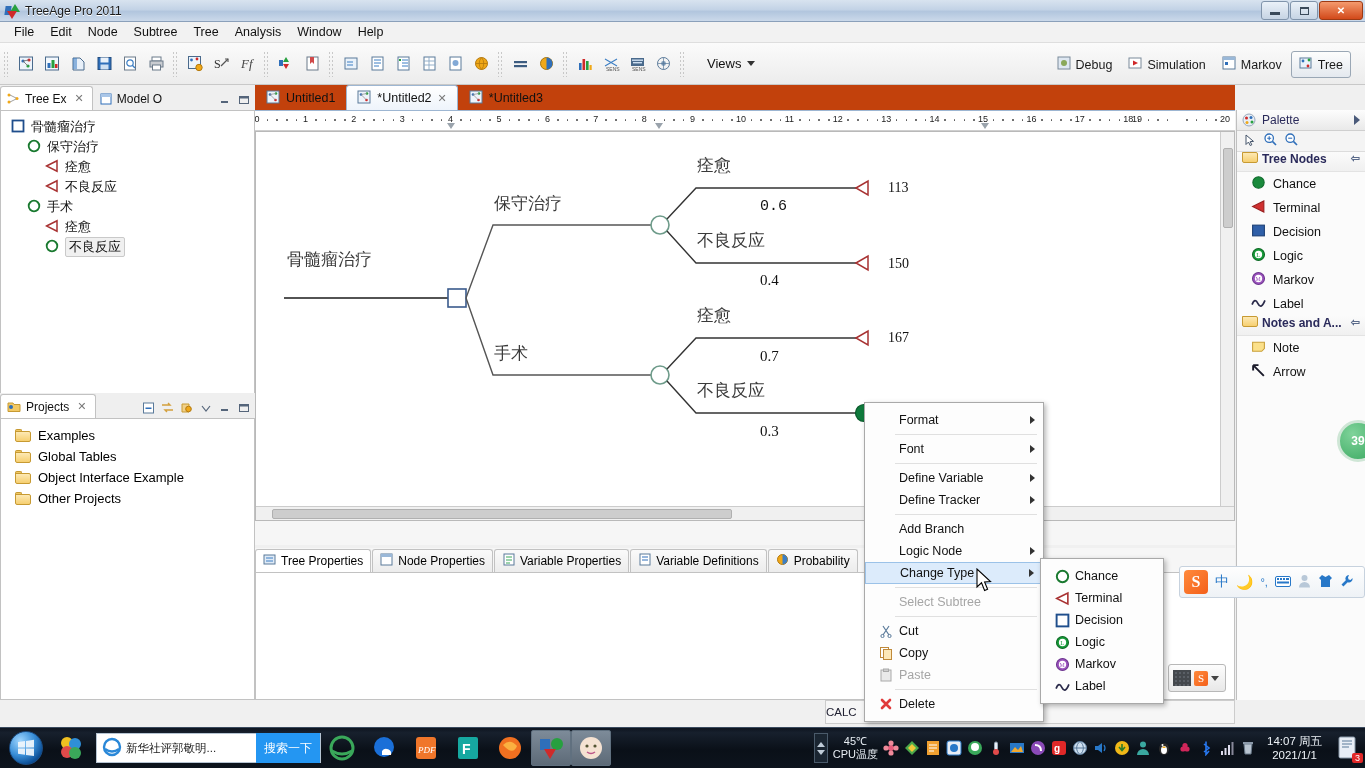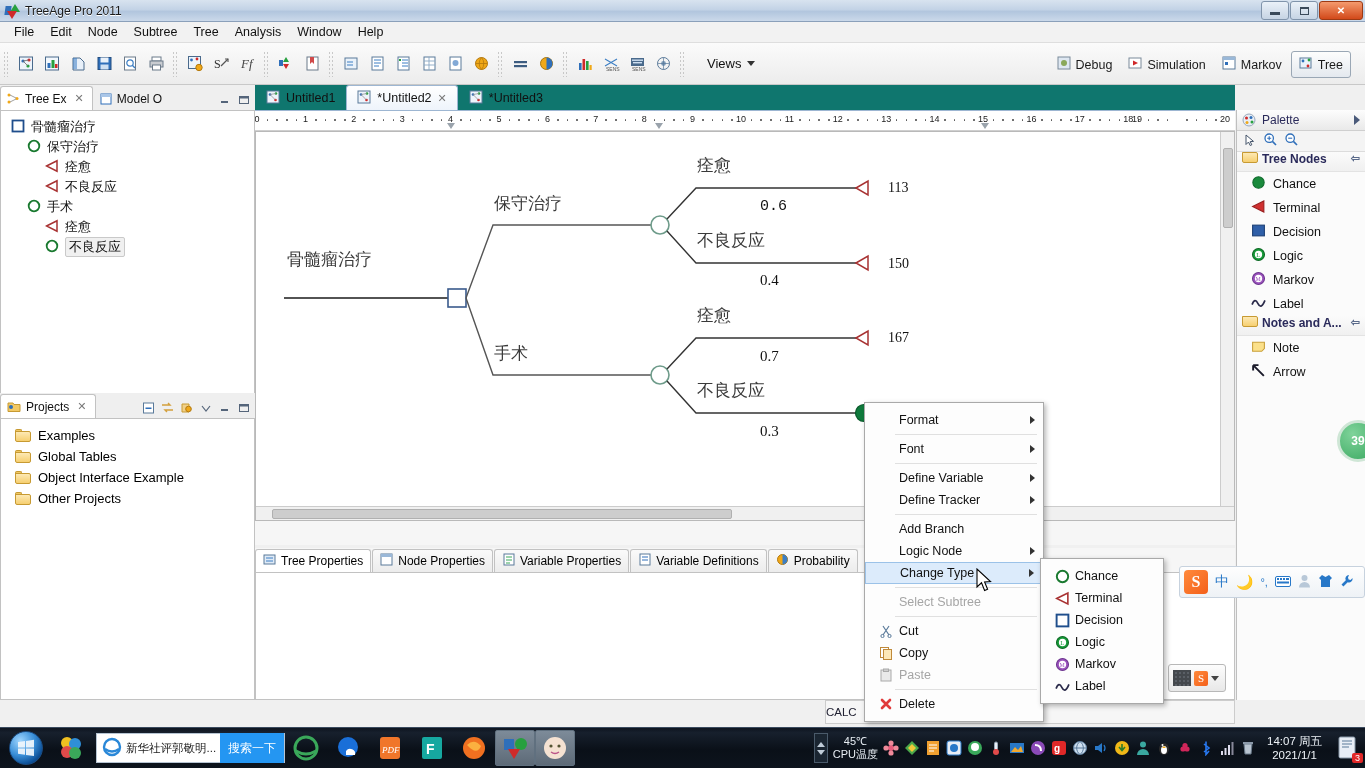--- a/index.html
+++ b/index.html
@@ -78,21 +78,21 @@
   .ind1{ padding-left:16px;} .ind2{ padding-left:34px;}
 
   .projpanel{ position:absolute; left:0; top:393px; width:255px; height:307px; }
   .folder{ display:flex;align-items:center;gap:7px; height:21px; font-size:13px; padding-left:14px;}
   .fold-ic{ width:16px;height:13px; position:relative;}
   .fold-ic .body{ position:absolute;left:0;bottom:0;width:16px;height:11px;background:linear-gradient(to bottom,#fde9b4,#f6cf70);border:1px solid #c79a32;border-radius:0 2px 2px 2px;}
   .fold-ic .tab{ position:absolute;left:0;top:0;width:7px;height:4px;background:#f2c964;border:1px solid #c79a32;border-bottom:none;border-radius:2px 2px 0 0;}
 
   
   .editor{ position:absolute; left:255px; top:85px; width:980px; height:460px; background:#f6f6f6;}
-  .etabs{ height:26px; display:flex; align-items:flex-end; background:#0f766e; border-bottom:1px solid #9db6d2;}
+  .etabs{ height:26px; display:flex; align-items:flex-end; background:#c2410c; border-bottom:1px solid #9db6d2;}
   .etab{ display:flex;align-items:center;gap:6px;padding:4px 10px;height:25px;font-size:12.5px;color:#111;
       border:1px solid transparent;border-bottom:none;}
   .etab.active{ background:linear-gradient(to bottom,#ffffff,#eef4fb); border-color:#9db6d2; border-radius:3px 3px 0 0;justify-content:flex-end;}
   .etab .xm{ color:#7a7a7a; font-size:11px;}
 
   .ruler{ height:20px; background:#fff; border-bottom:1px solid #cfcfcf; position:relative; overflow:hidden;
      font-size:9.5px; color:#333;}
   .ruler .tickwrap{ position:absolute; left:0; top:0; height:20px; width:100%; }
   .rk{ position:absolute; top:3px; font-size:9px; color:#222; transform:translateX(-50%); }
   .rdot{ position:absolute; top:8px; width:1.5px; height:1.5px; background:#555; border-radius:50%;}
@@ -175,21 +175,21 @@
      background:linear-gradient(to bottom,#0e1520 0%, #17202d 12%, #0a1018 55%, #0d141d 100%);
      border-top:1px solid #3a4a5e; display:flex; align-items:center;}
   .startorb{ width:48px;height:38px; margin-left:2px; display:flex;align-items:center;justify-content:center;}
   .orb{ width:34px;height:34px;border-radius:50%;
      background:radial-gradient(circle at 32% 28%, #9fd6ff 0%, #3a8fd8 45%, #0c4f96 75%, #06264d 100%);
      border:1px solid #1b4c82; position:relative;}
   .tbicon{ width:42px;height:38px; display:flex;align-items:center;justify-content:center;}
   .tbicon.box{ border:1px solid #60707f; background:linear-gradient(to bottom,#7d8b99,#5d6a77); border-radius:2px; width:40px;height:36px;}
   .iesearch{ display:flex; align-items:center; height:30px; margin-left:4px; background:#fff; border:1px solid #b6c4d2;}
   .iesearch .txt{ font-size:11.5px; color:#222; padding:0 4px; max-width:150px; overflow:hidden; white-space:nowrap;}
-  .iesearch .gobtn{ background:#2496f2; color:#fff; font-size:12px; padding:0 8px; height:30px; display:flex;align-items:center;}
+  .iesearch .gobtn{ background:#2496f2; color:#fff; font-size:12px; padding:0 8px; height:30px; display:flex;align-items:center;margin-left:36px;}
   .tray{ margin-left:auto; display:flex; align-items:center; gap:5px; padding-right:2px; height:41px;}
   .tray .cputemp{ color:#e6ecf2; font-size:11px; text-align:center; line-height:13px;}
   .tray .clock{ color:#eef3f8; font-size:11.5px; text-align:center; line-height:14px; padding:0 6px;}
   .tray .tdot{ width:16px;height:16px; border-radius:3px;}
   .trayexp{ width:14px;height:30px; display:flex;flex-direction:column;align-items:center;justify-content:center;gap:3px;
      border:1px solid #4a5a6a;background:#1a2531;}
   .trayexp i{ width:0;height:0;border-left:4px solid transparent;border-right:4px solid transparent;}
   .shownote{ width:30px;height:34px;display:flex;align-items:center;justify-content:center;}
 </style>
 </head>

